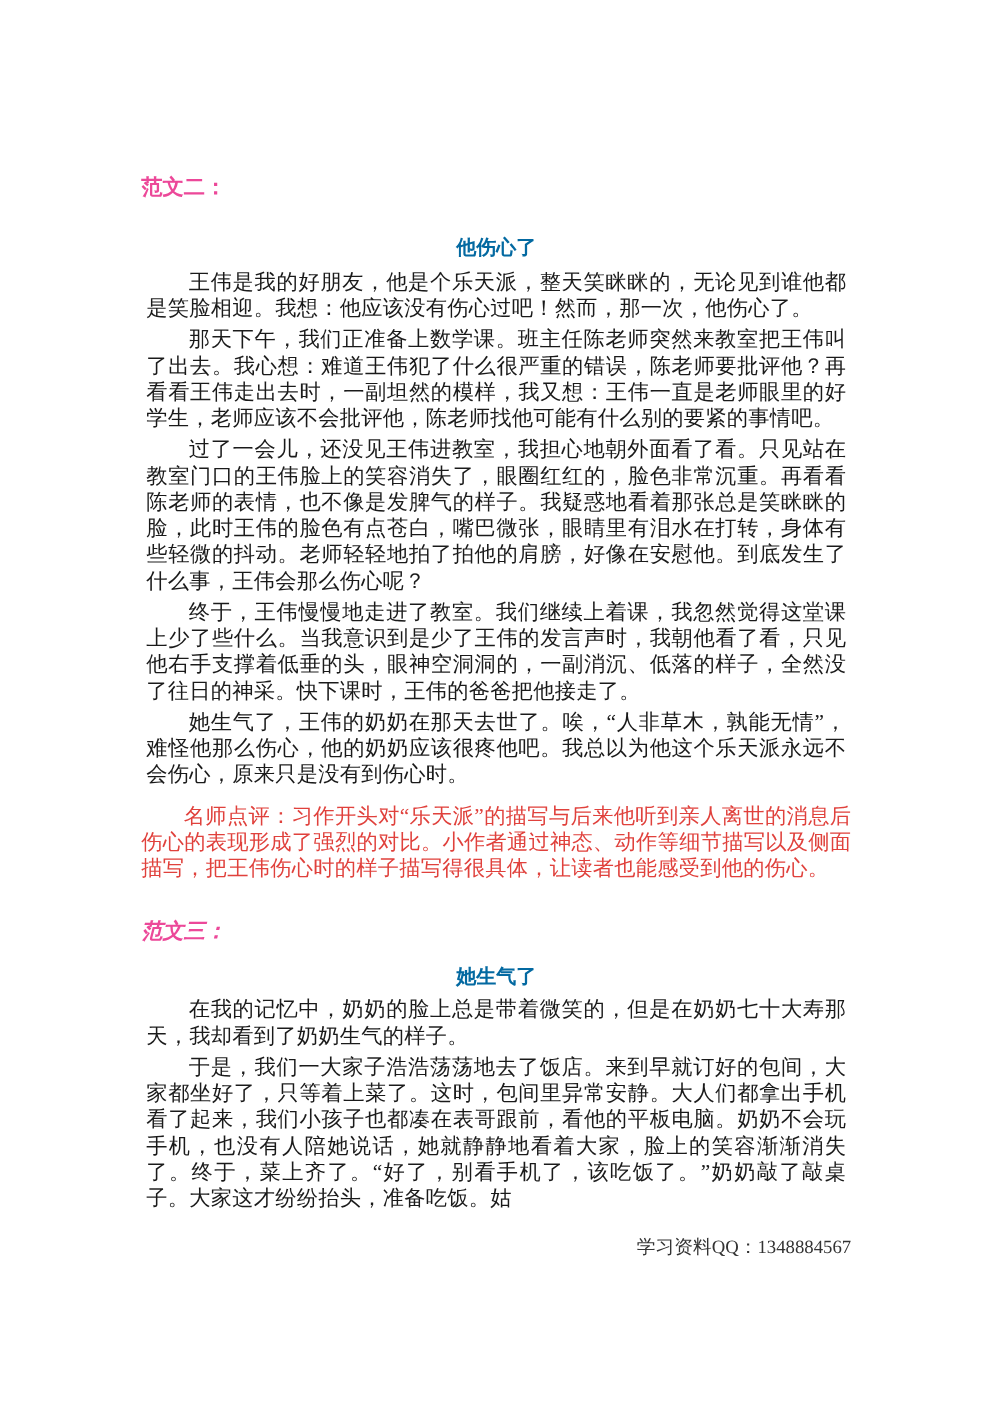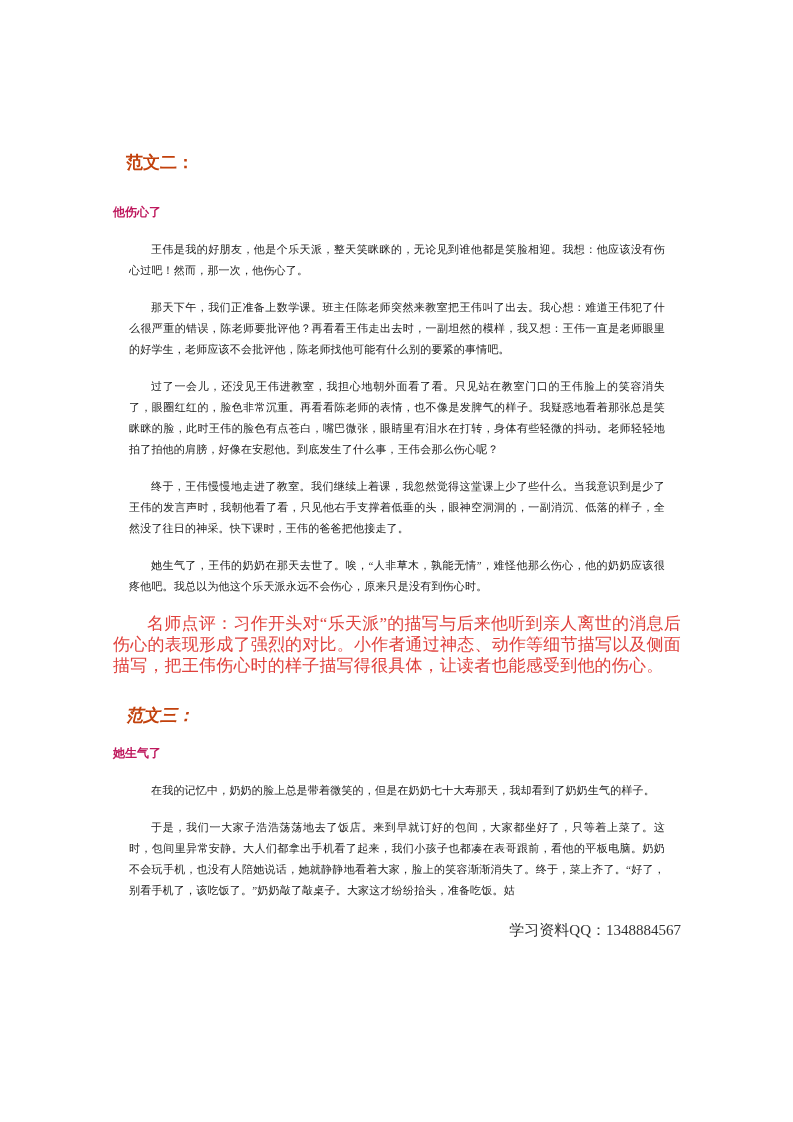--- a/index.html
+++ b/index.html
@@ -23,48 +23,48 @@
     top: 0;
     width: 568px;
     padding-top: 139px;
     box-sizing: content-box;
   }
   .section-label {
     font-family: "Liberation Sans", "DejaVu Sans", sans-serif;
     font-weight: bold;
     font-size: 17px;
     line-height: 21px;
-    color: #c2410c;
-    margin: 13px;
+    color: #ec4899;
+    margin: 0;
   }
   .section-label.second {
     margin-top: 29px;
     font-style: italic;
   }
   .essay-title {
     font-family: "Liberation Sans", "DejaVu Sans", sans-serif;
     font-weight: bold;
-    font-size: 12px;
+    font-size: 16px;
     line-height: 22px;
-    color: #be185d;
-    text-align: left;
+    color: #0369a1;
+    text-align: center;
     margin: 28px 0 0 0;
   }
   .essay-title.second {
     margin-top: 16px;
   }
   .essay-body {
     margin-top: 5px;
   }
   .essay-body.second {
     margin-top: 3px;
   }
   .essay-body p {
-    margin: 16px;
-    font-size: 11px;
+    margin: 4px;
+    font-size: 17px;
     line-height: 21px;
     text-align: justify;
     text-justify: inter-ideograph;
     text-indent: 2em;
     letter-spacing: 0.2px;
   }
   .teacher-comment {
     margin: 12px 0 5px 0;
     font-size: 17px;
     line-height: 21px;

